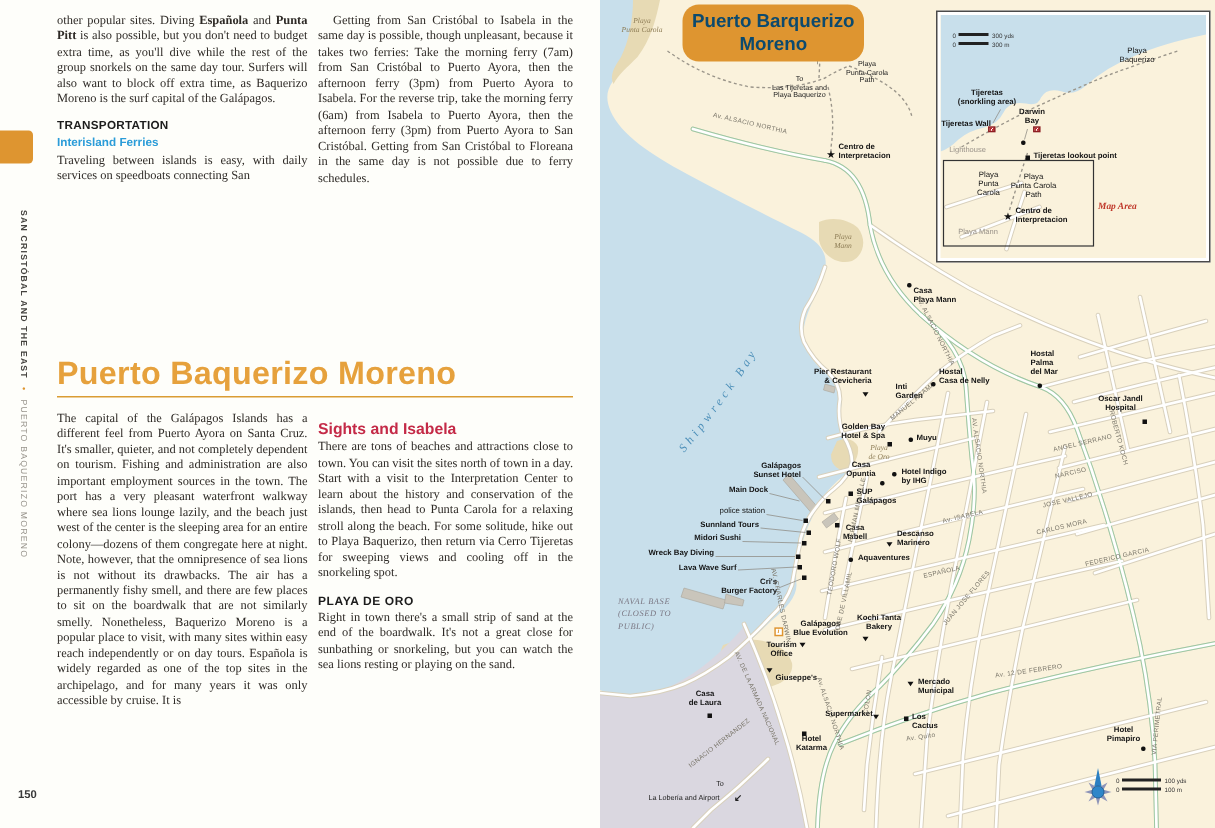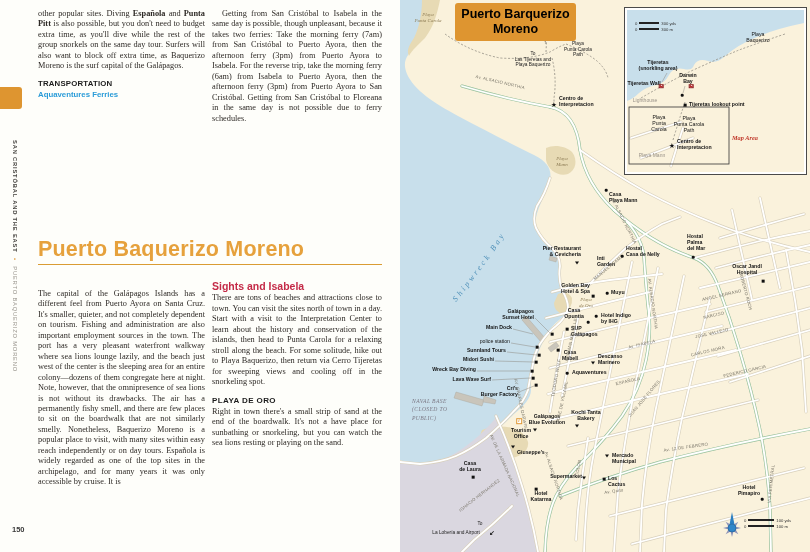--- a/index.html
+++ b/index.html
@@ -13,21 +13,21 @@
   .tab{position:absolute;left:0;top:87;top:87px;width:22px;height:22px;background:var(--accent);border-radius:0 3px 3px 0}
   .sidebar{position:absolute;left:12px;top:140px;height:400px;writing-mode:vertical-rl;
     font-family:"Liberation Sans",sans-serif;font-size:5.8px;letter-spacing:.8px;white-space:nowrap}
   .sb-ch{font-weight:bold;color:#44423e}
   .sb-dot{color:var(--accent);margin:3px 0;font-weight:bold}
   .sb-sec{color:#98948c}
   .pagenum{position:absolute;left:12px;top:525px;font-family:"Liberation Sans",sans-serif;font-weight:bold;font-size:7.5px;color:#3a3a3a}
   .coltext{position:absolute;width:167px;font-size:8.3px;line-height:10.45px;color:#2e2a26;text-align:justify;hyphens:auto}
   .c1t{left:38px;top:9px}
   .c2t{left:212px;top:9px;width:170px}
-  .c1b{left:38px;top:289px}
+  .c1b{left:38px;top:274px}
   .c2b{left:212px;top:274px;width:170px}
   .coltext p{margin:0}
   .coltext p.ind{text-indent:10px}
   .h-black{font-family:"Liberation Sans",sans-serif;font-size:7.8px;letter-spacing:.2px;color:#1c1c1c;margin:7px 0 1px}
   .h-blue{font-family:"Liberation Sans",sans-serif;font-size:7.8px;color:var(--blue);margin:0 0 1px}
   .h-red{font-family:"Liberation Sans",sans-serif;font-size:10.5px;color:var(--red);margin:7px 0 2px}
   .h-black2{font-family:"Liberation Sans",sans-serif;font-size:8px;letter-spacing:.4px;color:#1c1c1c;margin:8px 0 1px}
   .section-h{position:absolute;left:38px;top:237px;width:344px;font-family:"Liberation Sans",sans-serif;
     font-weight:bold;font-size:21.5px;color:var(--heading);letter-spacing:.2px}
   .section-rule{position:absolute;left:38px;top:264px;width:344px;border-top:1.6px solid #DA9C33}
@@ -56,22 +56,22 @@
   .maparea{font-family:"Liberation Serif",serif;font-style:italic;font-weight:bold;font-size:6.3px;color:#C0392B}
   .mk{position:absolute;transform:translate(-50%,-50%);line-height:1;font-family:"Liberation Sans",sans-serif}
   .mk-dot{width:2.6px;height:2.6px;background:#111;border-radius:50%}
   .mk-sq{width:2.7px;height:2.7px;background:#111}
   .mk-tri{width:0;height:0;border-left:2.1px solid transparent;border-right:2.1px solid transparent;border-top:3.4px solid #111}
   .mk-star{font-size:7px;color:#111}
   .mk-arrowup,.mk-arrowsw{font-size:6.5px;color:#222;font-weight:bold}
   .mk-flag{width:4.6px;height:3.6px;background:linear-gradient(115deg,#C1272D 40%,#fff 40%,#fff 58%,#C1272D 58%);border:.3px solid #8d1d22}
   .mk-info{width:5.6px;height:5.6px;background:#fff;border:.7px solid var(--accent);color:var(--accent);
     font-family:"Liberation Serif",serif;font-weight:bold;font-style:italic;font-size:4.6px;display:flex;align-items:center;justify-content:center}
-  .titlebox{position:absolute;left:55px;top:3px;width:121px;height:38px;background:var(--accent);border-radius:3px;
-    color:#000000;font-family:"Liberation Sans",sans-serif;font-weight:bold;font-size:12.5px;line-height:15px;
+  .titlebox{position:absolute;left:55px;top:3px;width:121px;height:38px;background:var(--accent);border-radius:11px;
+    color:#0c4a6e;font-family:"Liberation Sans",sans-serif;font-weight:bold;font-size:12.5px;line-height:15px;
     display:flex;align-items:center;justify-content:center;text-align:center;padding:2px}
   .inset{position:absolute;left:224px;top:7px;width:183px;height:168px;background:#fff;border:1px solid #4a4a4a;padding:2px}
   .inset-inner{position:relative;width:177px;height:162px;background:var(--land);overflow:hidden}
   .scalebox{position:absolute;font-family:"Liberation Sans",sans-serif;font-size:4.2px;color:#333}
   .srow{display:flex;align-items:center;gap:2px;height:6px}
   .sbar{display:inline-block;height:2.4px;border:.5px solid #222;background:linear-gradient(#fff 50%,#e4e0d6 50%)}
   .main-scale{left:344px;top:517px}
   .main-scale .sbar{width:26px}
   .inset-scale{left:8px;top:10px}
   .inset-scale .sbar{width:20px}
@@ -85,37 +85,38 @@
   <div class="sidebar">
     <span class="sb-ch">SAN CRISTÓBAL AND THE EAST</span>
     <span class="sb-dot">•</span>
     <span class="sb-sec">PUERTO BAQUERIZO MORENO</span>
   </div>
   <div class="pagenum">150</div>
 
   <div class="coltext c1t">
     <p><span>other popular sites. Diving </span><b>Española</b><span> and </span><b>Punta Pitt</b><span> is also possible, but you don't need to budget extra time, as you'll dive while the rest of the group snorkels on the same day tour. Surfers will also want to block off extra time, as Baquerizo Moreno is the surf capital of the Galápagos.</span></p>
     <h3 class="h-black">TRANSPORTATION</h3>
-    <h4 class="h-blue">Aquaventures Ferries</h4>
+    <h4 class="h-blue">Interisland Ferries</h4>
+    <p>Traveling between islands is easy, with daily services on speedboats connecting San</p>
   </div>
   <div class="coltext c2t">
     <p class="ind">Getting from San Cristóbal to Isabela in the same day is possible, though unpleasant, because it takes two ferries: Take the morning ferry (7am) from San Cristóbal to Puerto Ayora, then the afternoon ferry (3pm) from Puerto Ayora to Isabela. For the reverse trip, take the morning ferry (6am) from Isabela to Puerto Ayora, then the afternoon ferry (3pm) from Puerto Ayora to San Cristóbal. Getting from San Cristóbal to Floreana in the same day is not possible due to ferry schedules.</p>
   </div>
 
   <h1 class="section-h">Puerto Baquerizo Moreno</h1>
   <div class="section-rule"></div>
 
   <div class="coltext c1b">
     <p>The capital of the Galápagos Islands has a different feel from Puerto Ayora on Santa Cruz. It's smaller, quieter, and not completely dependent on tourism. Fishing and administration are also important employment sources in the town. The port has a very pleasant waterfront walkway where sea lions lounge lazily, and the beach just west of the center is the sleeping area for an entire colony—dozens of them congregate here at night. Note, however, that the omnipresence of sea lions is not without its drawbacks. The air has a permanently fishy smell, and there are few places to sit on the boardwalk that are not similarly smelly. Nonetheless, Baquerizo Moreno is a popular place to visit, with many sites within easy reach independently or on day tours. Española is widely regarded as one of the top sites in the archipelago, and for many years it was only accessible by cruise. It is</p>
   </div>
   <div class="coltext c2b">
     <h4 class="h-red">Sights and Isabela</h4>
     <p>There are tons of beaches and attractions close to town. You can visit the sites north of town in a day. Start with a visit to the Interpretation Center to learn about the history and conservation of the islands, then head to Punta Carola for a relaxing stroll along the beach. For some solitude, hike out to Playa Baquerizo, then return via Cerro Tijeretas for sweeping views and cooling off in the snorkeling spot.</p>
     <h5 class="h-black2">PLAYA DE ORO</h5>
-    <p>Right in town there's a small strip of sand at the end of the boardwalk. It's not a have place for sunbathing or snorkeling, but you can watch the sea lions resting or playing on the sand.</p>
+    <p>Right in town there's a small strip of sand at the end of the boardwalk. It's not a great close for sunbathing or snorkeling, but you can watch the sea lions resting or playing on the sand.</p>
   </div>
 
   <div class="map">
     <svg id="mainsvg" width="410" height="552" viewBox="0 0 410 552">
 
       <path fill="#C8DFEB" d="M37,0 C33,18 30,32 18,44 C6,55 2,62 7,74 C14,90 34,103 58,116 C86,131 112,144 134,155 C148,162 152,170 150,180 C146,194 138,206 136,218 C134,230 140,240 150,248 C158,256 162,262 161,270 C159,280 160,290 165,296 C170,302 170,310 164,316 C156,322 148,330 144,340 C140,348 137,354 135,362 C132,372 130,382 131,390 C131,398 124,406 114,414 C102,426 86,440 70,450 C54,460 28,467 10,464 L0,460 L0,0 Z"></path>
 
       <g fill="#E7DAB4">
         <path d="M22,0 L40,0 C37,14 34,26 25,38 C18,45 12,50 9,56 C6,50 10,44 14,38 C19,28 22,14 22,0 Z"></path>
         <path d="M146,148 C154,144 166,146 172,152 C178,160 176,170 168,174 C158,177 148,170 146,160 Z"></path>

